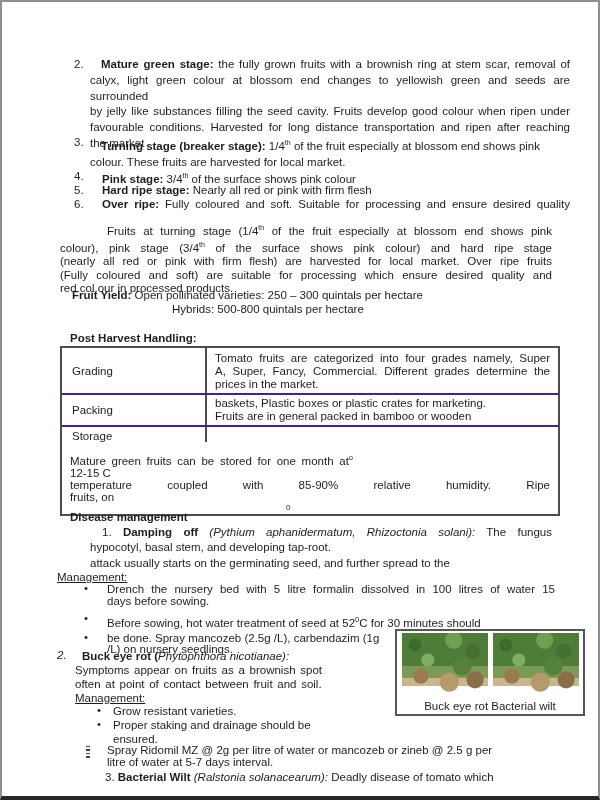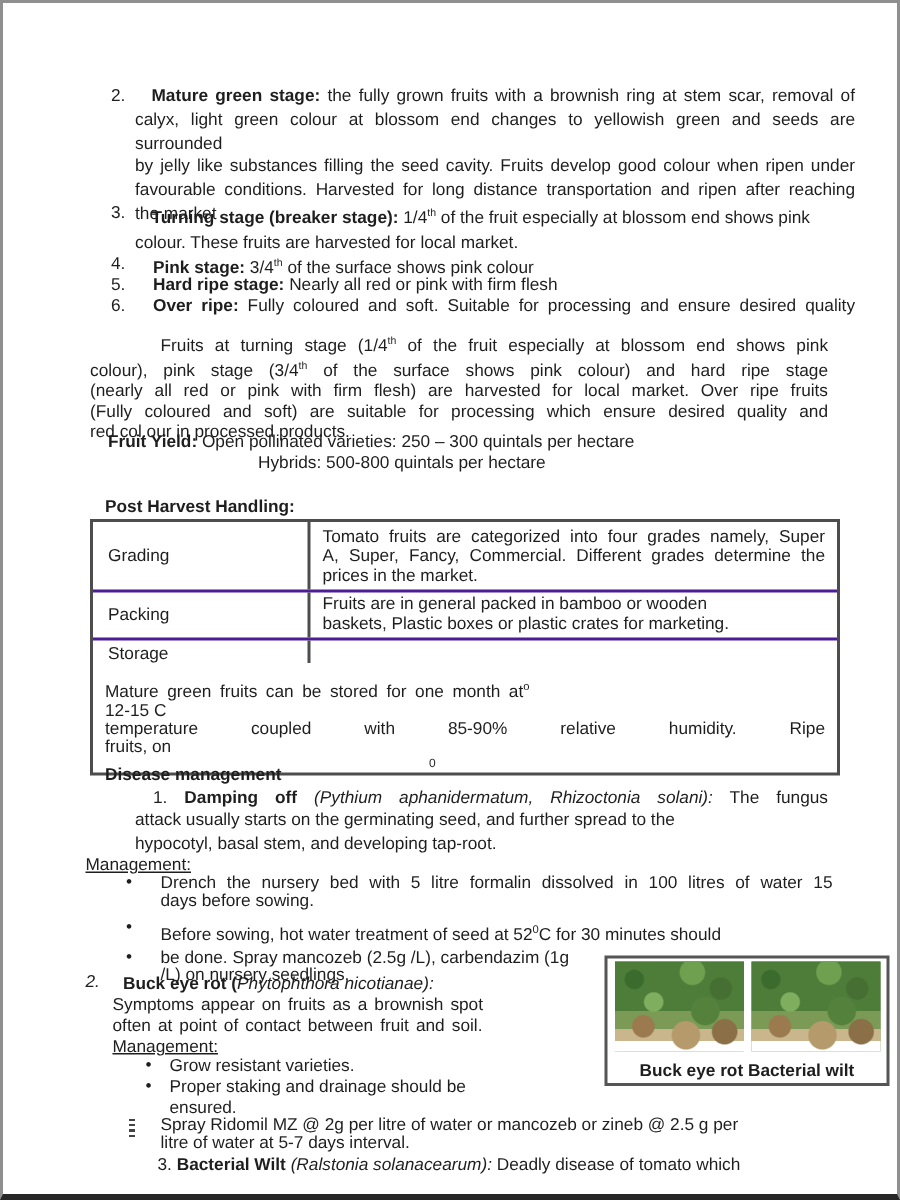--- a/index.html
+++ b/index.html
@@ -146,44 +146,44 @@
         <div class="jl">Tomato fruits are categorized into four grades namely, Super</div>
         <div class="jl">A, Super, Fancy, Commercial. Different grades determine the</div>
         <div>prices in the market.</div>
       </div>
     </div>
     <div class="trow r2">
       <div class="tc1 vcent">
           <span>Packing</span>
         </div>
       <div class="tc2">
+        <div>baskets, Plastic boxes or plastic crates for marketing.</div>
         <div>Fruits are in general packed in bamboo or wooden</div>
-        <div>baskets, Plastic boxes or plastic crates for marketing.</div>
       </div>
     </div>
     <div class="trow r3">
       <div class="tc1 vtop">
           <span>Storage</span>
         </div>
       <div class="tc2 stor">
         <div class="stor-l1"><span>Mature green fruits can be stored for one month at</span><span class="dg">o</span></div>
         <div>12-15 C</div>
         <div class="jl">temperature coupled with 85-90% relative humidity. Ripe</div>
         <div>fruits, on</div>
         <span class="degmid">0</span>
       </div>
     </div>
   </div>
 
   <div class="abs dis-head"><b>Disease management</b></div>
 
   <section class="abs damp">
     <div class="fl2 jl"><span>1. </span><b>Damping off </b><span class="it">(Pythium aphanidermatum, Rhizoctonia solani):</span><span> The fungus</span></div>
+    <div>hypocotyl, basal stem, and developing tap-root.</div>
     <div>attack usually starts on the germinating seed, and further spread to the</div>
-    <div>hypocotyl, basal stem, and developing tap-root.</div>
   </section>
 
   <div class="abs mgmt1 un">Management:</div>
 
   <section class="abs blist1">
     <div class="bullet b1">
       <span class="dot">•</span>
       <div class="jl">Drench the nursery bed with 5 litre formalin dissolved in 100 litres of water 15</div>
       <div>days before sowing.</div>
     </div>
@@ -191,21 +191,21 @@
       <span class="dot">•</span>
       <div><span>Before sowing, hot water treatment of seed at 52</span><span class="dg">0</span><span>C for 30 minutes should</span></div>
     </div>
     <div class="bullet b3">
       <span class="dot">•</span>
       <div>be done. Spray mancozeb (2.5g /L), carbendazim (1g</div>
       <div>/L) on nursery seedlings.</div>
     </div>
   </section>
 
-  <figure class="abs fig" style="margin:8px;font-weight:bold;">
+  <figure class="abs fig" style="margin:0;">
     <div class="photos">
       <div class="photo"></div>
       <div class="photo"></div>
     </div>
     <figcaption class="figcap">Buck eye rot Bacterial wilt</figcaption>
   </figure>
 
   <section class="abs buck">
     <span class="num it">2.</span>
     <span class="t1"><b>Buck eye rot (</b><span class="it">Phytophthora nicotianae):</span></span>

